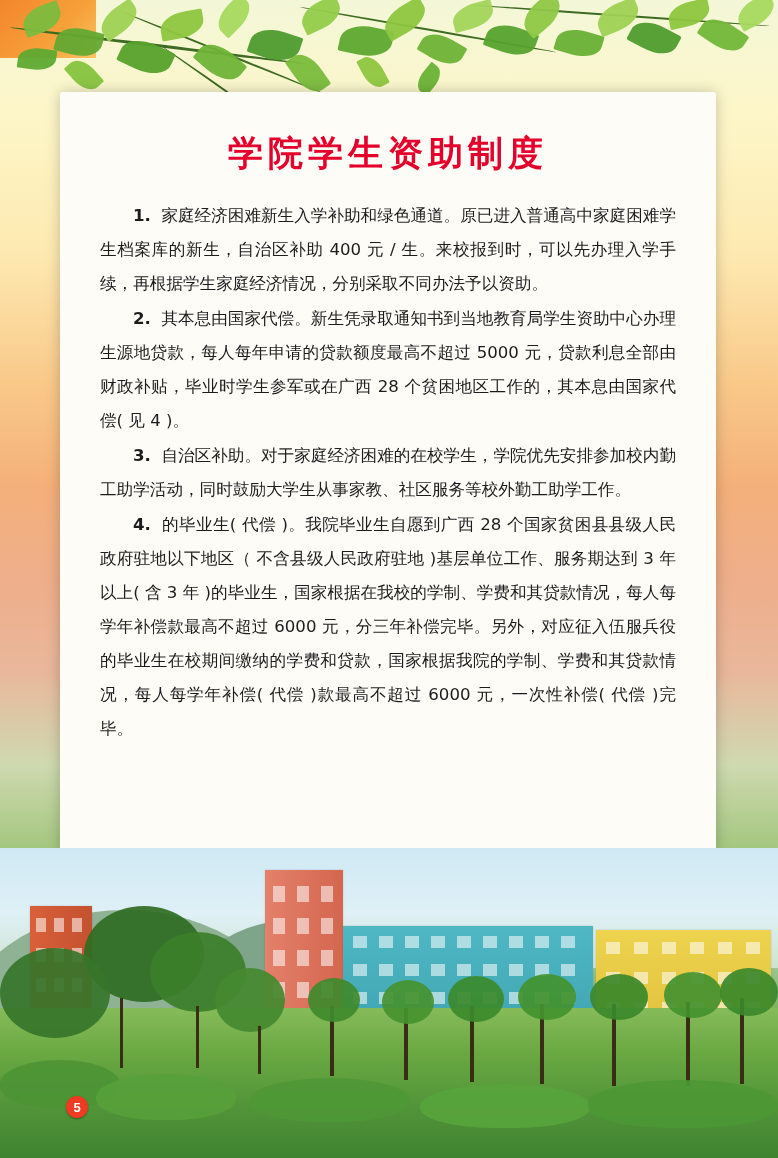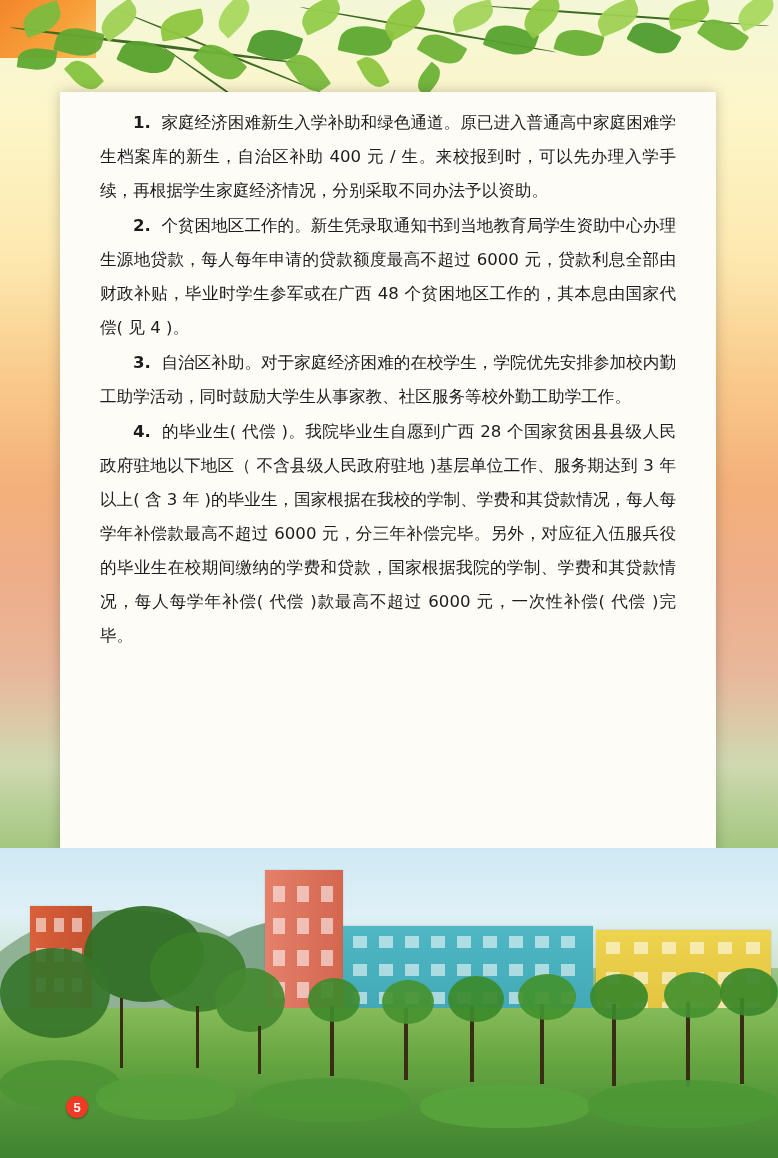--- a/index.html
+++ b/index.html
@@ -196,25 +196,26 @@
     <div class="leaf" style="left:668px; top:2px; width:42px; height:24px; background:#8dc63f; transform:rotate(-12deg);"></div>
     <div class="leaf" style="left:700px; top:22px; width:46px; height:26px; background:#72b739; transform:rotate(34deg);"></div>
     <div class="leaf" style="left:736px; top:0px; width:40px; height:24px; background:#a7d85f; transform:rotate(-28deg);"></div>
     <div class="leaf" style="left:66px; top:64px; width:36px; height:22px; background:#86c33f; transform:rotate(48deg);"></div>
     <div class="leaf" style="left:18px; top:48px; width:38px; height:22px; background:#5ea930; transform:rotate(8deg);"></div>
     <div class="leaf" style="left:356px; top:62px; width:34px; height:20px; background:#8dc63f; transform:rotate(62deg);"></div>
     <div class="leaf" style="left:414px; top:70px; width:30px; height:18px; background:#6cb236; transform:rotate(-50deg);"></div>
   </div>
 
   <div id="card">
+    <h1 class="title">学院学生资助制度</h1>
 
     <div class="body-text">
       <p class="para"><span class="num">1.</span>&nbsp;&nbsp;<span class="lead">家庭经济困难新生入学补助和绿色通道</span><span>。原已进入普通高中家庭困难学生档案库的新生，自治区补助 400 元 / 生。来校报到时，可以先办理入学手续，再根据学生家庭经济情况，分别采取不同办法予以资助。</span></p>
 
-      <p class="para"><span class="num">2.</span>&nbsp;&nbsp;<span class="lead">个贫困地区工作的</span><span>。新生凭录取通知书到当地教育局学生资助中心办理生源地贷款，每人每年申请的贷款额度最高不超过 6000 元，贷款利息全部由财政补贴，毕业时学生参军或在广西 48 个贫困地区工作的，其本息由国家代偿( 见 4 )。</span></p>
+      <p class="para"><span class="num">2.</span>&nbsp;&nbsp;<span class="lead">其本息由国家代偿</span><span>。新生凭录取通知书到当地教育局学生资助中心办理生源地贷款，每人每年申请的贷款额度最高不超过 5000 元，贷款利息全部由财政补贴，毕业时学生参军或在广西 28 个贫困地区工作的，其本息由国家代偿( 见 4 )。</span></p>
 
       <p class="para"><span class="num">3.</span>&nbsp;&nbsp;<span class="lead">自治区补助</span><span>。对于家庭经济困难的在校学生，学院优先安排参加校内勤工助学活动，同时鼓励大学生从事家教、社区服务等校外勤工助学工作。</span></p>
 
       <p class="para"><span class="num">4.</span>&nbsp;&nbsp;<span class="lead">的毕业生( 代偿 )</span><span>。我院毕业生自愿到广西 28 个国家贫困县县级人民政府驻地以下地区（ 不含县级人民政府驻地 )基层单位工作、服务期达到 3 年以上( 含 3 年 )的毕业生，国家根据在我校的学制、学费和其贷款情况，每人每学年补偿款最高不超过 6000 元，分三年补偿完毕。另外，对应征入伍服兵役的毕业生在校期间缴纳的学费和贷款，国家根据我院的学制、学费和其贷款情况，每人每学年补偿( 代偿 )款最高不超过 6000 元，一次性补偿( 代偿 )完毕。</span></p>
     </div>
   </div>
 
   <div id="photo">
     <div class="sky"></div>
 

